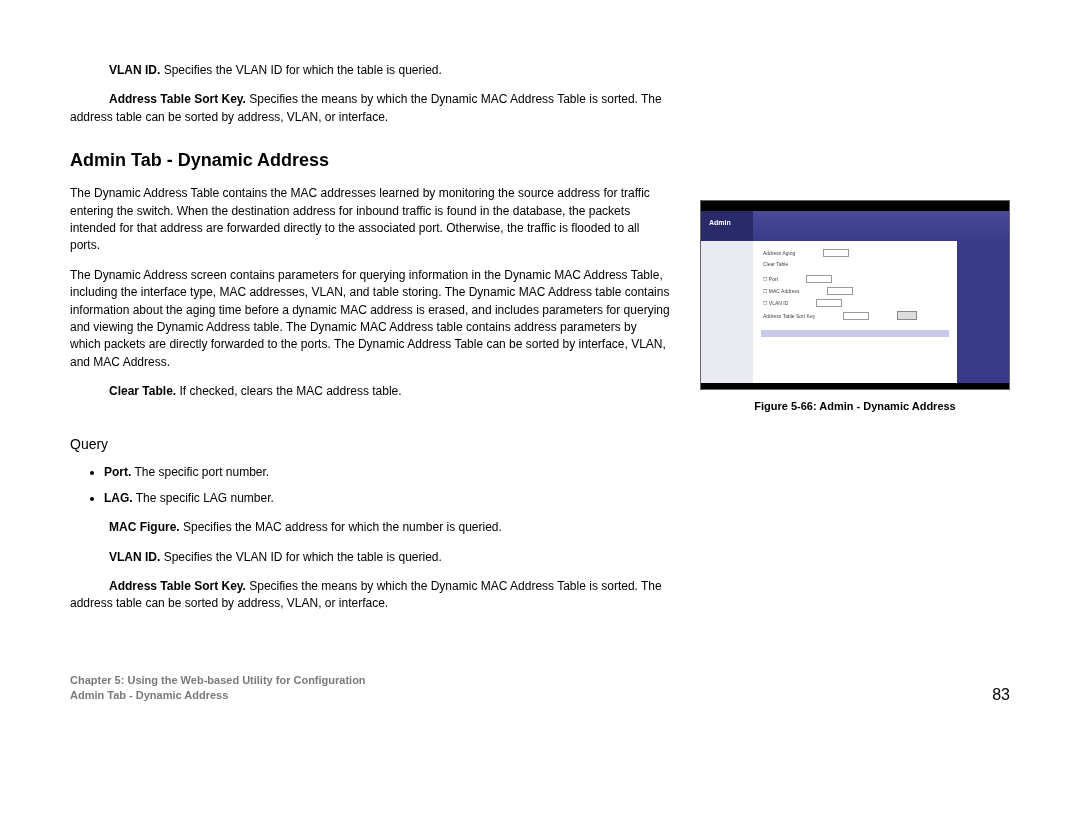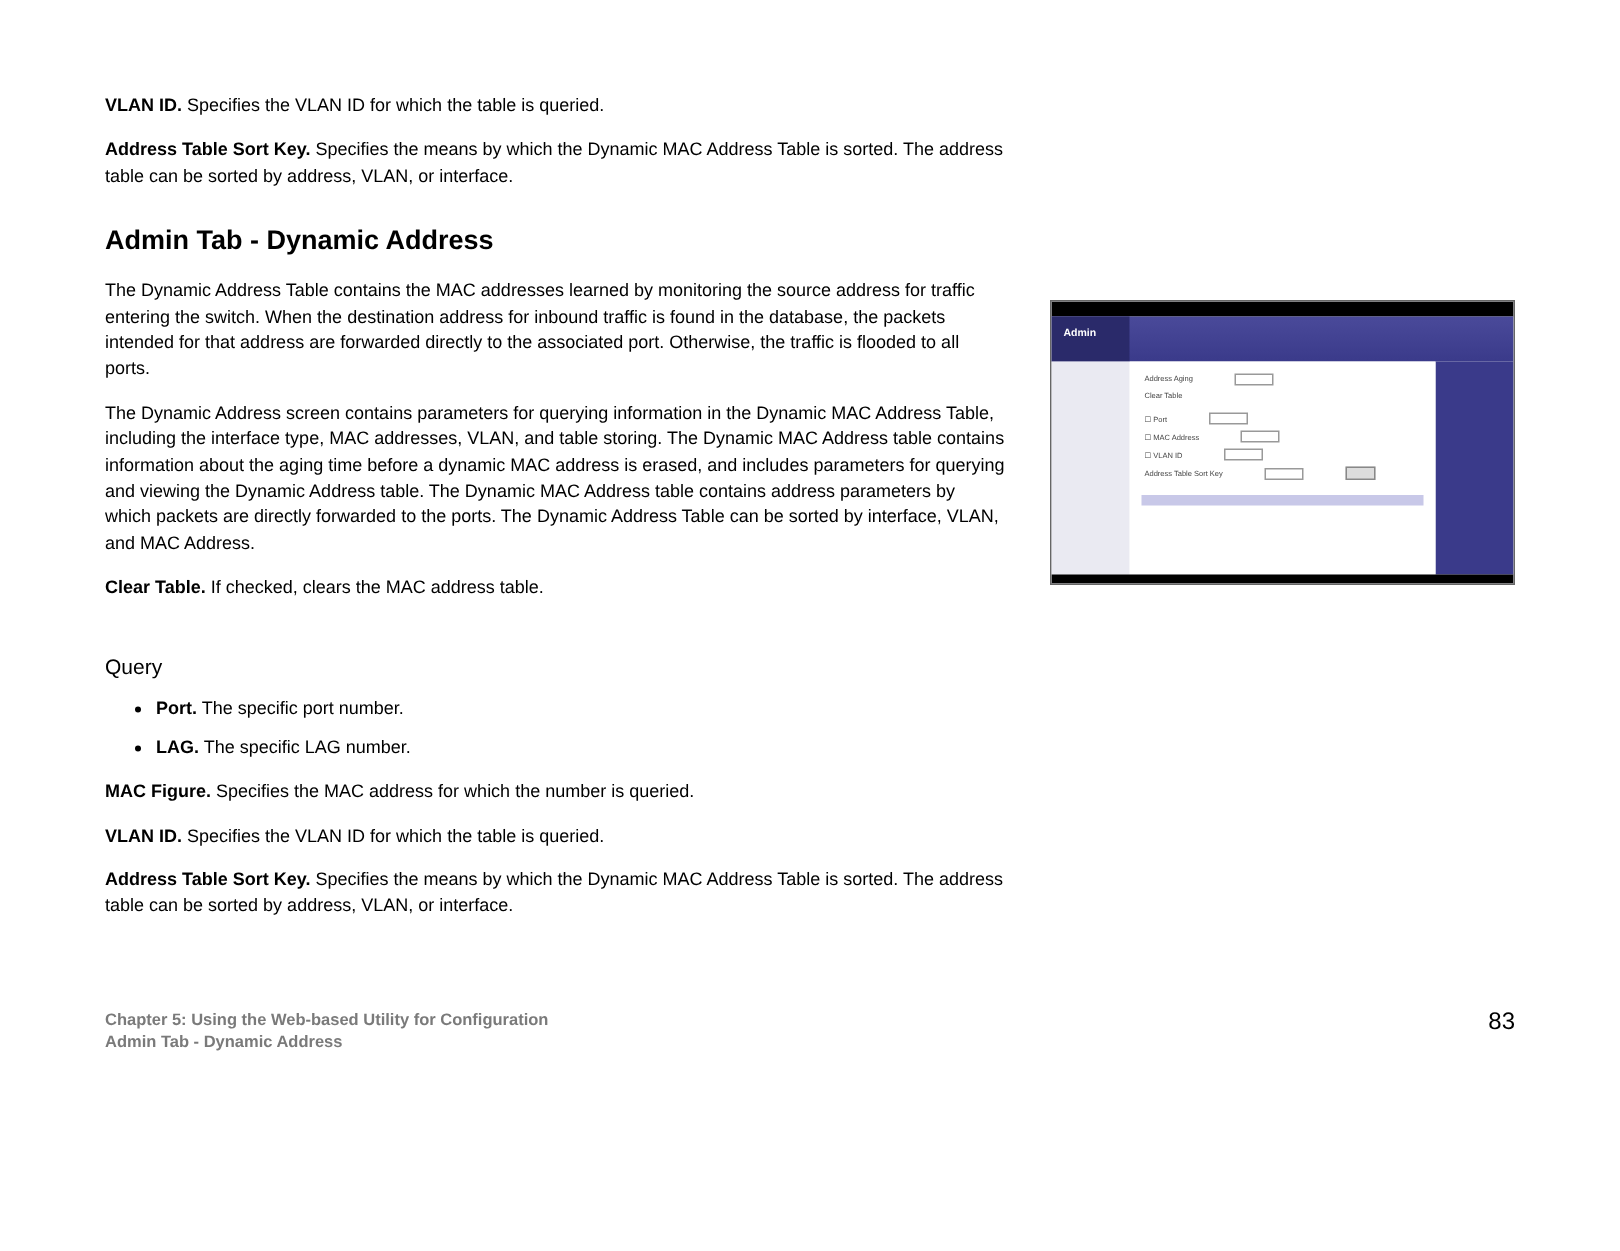--- a/index.html
+++ b/index.html
@@ -25,20 +25,21 @@
   }
   .body-text {
     font-size: 12px;
     line-height: 1.45;
     color: #000;
     margin-bottom: 12px;
     max-width: 620px;
   }
   .body-text b {
     font-weight: bold;
+    margin-left: 39px;
   }
   h2.section-heading {
     font-size: 18px;
     font-weight: bold;
     margin: 24px 0 14px 0;
     color: #000;
   }
   .sub-heading {
     font-size: 14px;
     font-weight: normal;
@@ -147,21 +148,21 @@
     text-align: center;
     font-size: 11px;
     font-weight: bold;
     margin-top: 10px;
     color: #000;
   }
   .footer {
     margin-top: 60px;
     display: flex;
     justify-content: space-between;
-    align-items: flex-start;
+    align-items: flex-end;
   }
   .footer-left {
     font-size: 11px;
     color: #7a7a7a;
     font-weight: bold;
     line-height: 1.4;
   }
   .footer-right {
     font-size: 16px;
     color: #000;
@@ -248,20 +249,21 @@
           </div>
         <div class="fig-field-row">
             <span>Address Table Sort Key</span>
             <div class="fig-input"></div>
             <div class="fig-btn"></div>
           </div>
         <div class="fig-table-header"></div>
       </div>
       <div class="fig-bottom"></div>
     </div>
+    <div class="figure-caption">Figure 5-66: Admin - Dynamic Address</div>
   </div>
 
   <div class="footer">
     <div class="footer-left">
       <div>Chapter 5: Using the Web-based Utility for Configuration</div>
       <div>Admin Tab - Dynamic Address</div>
     </div>
     <div class="footer-right">83</div>
   </div>
 

